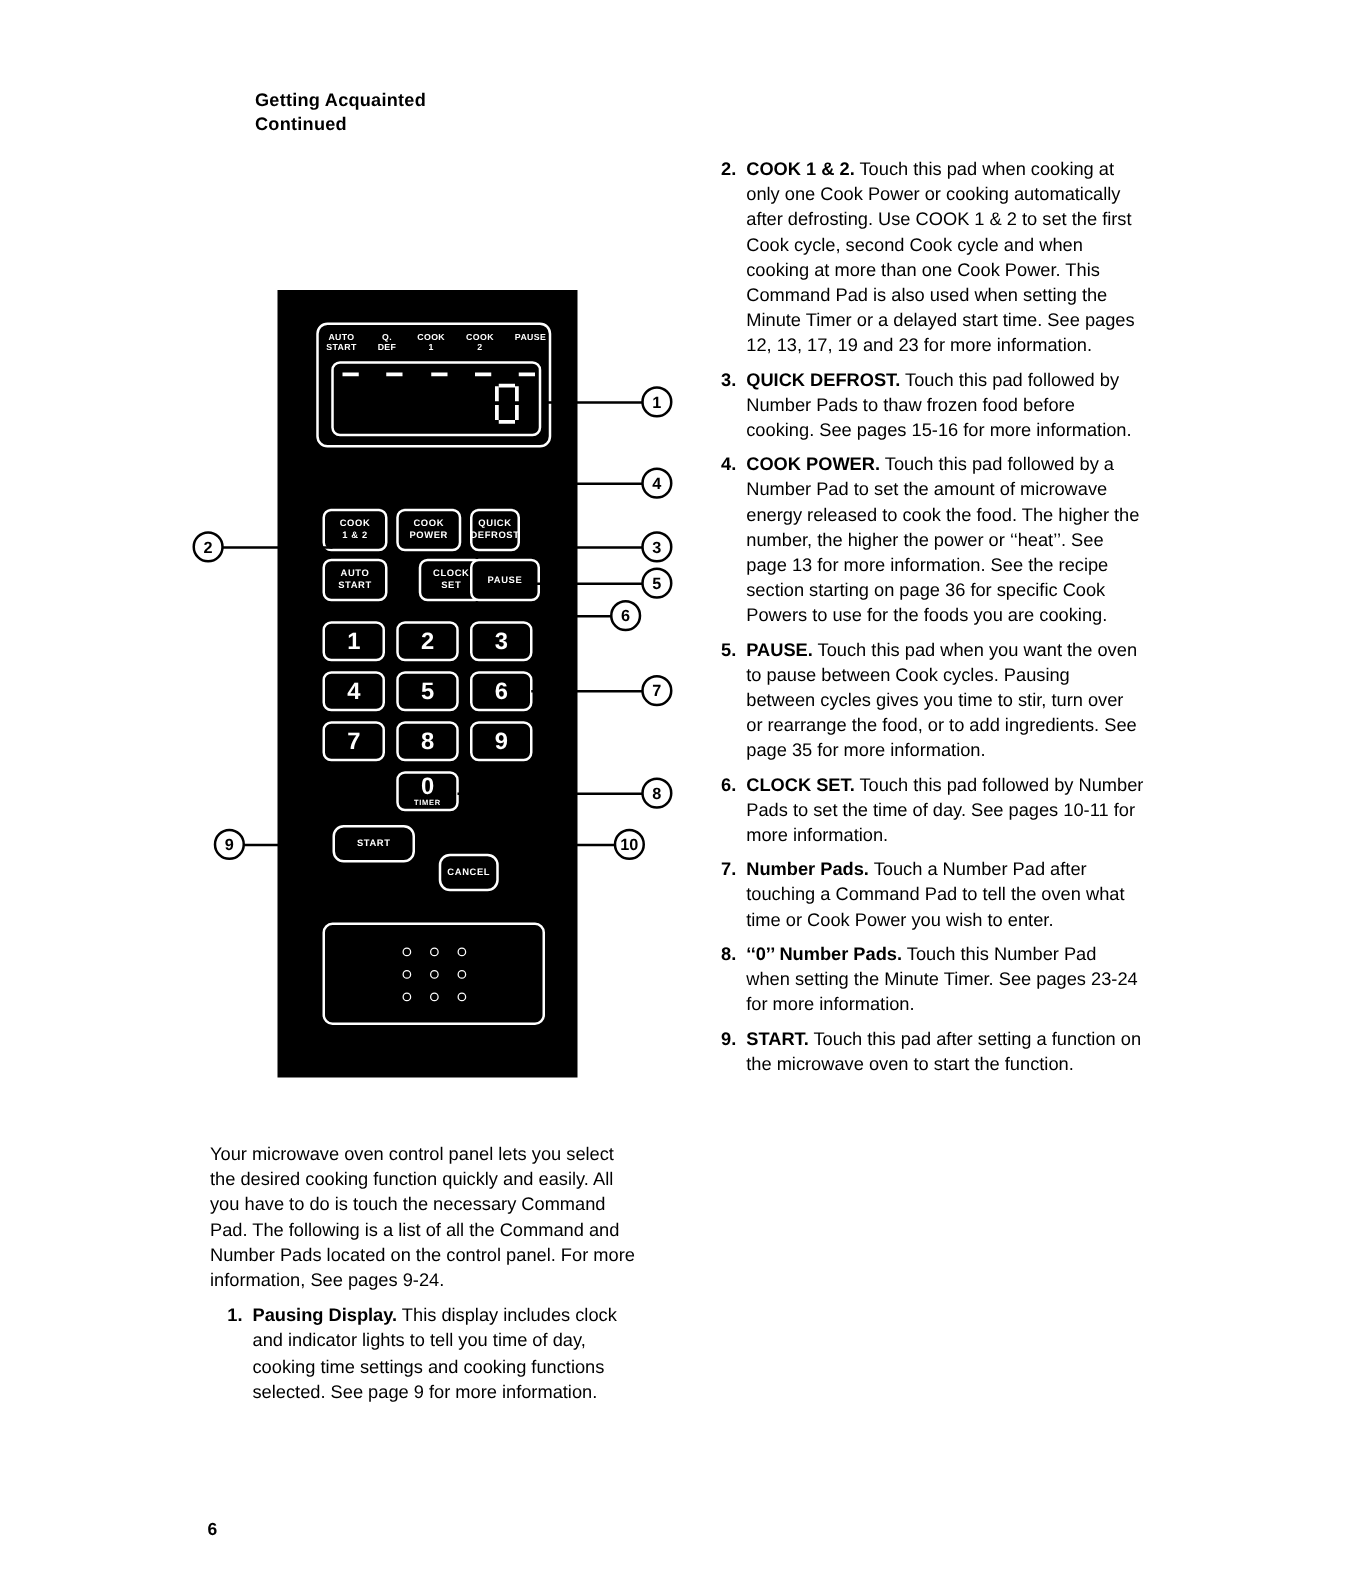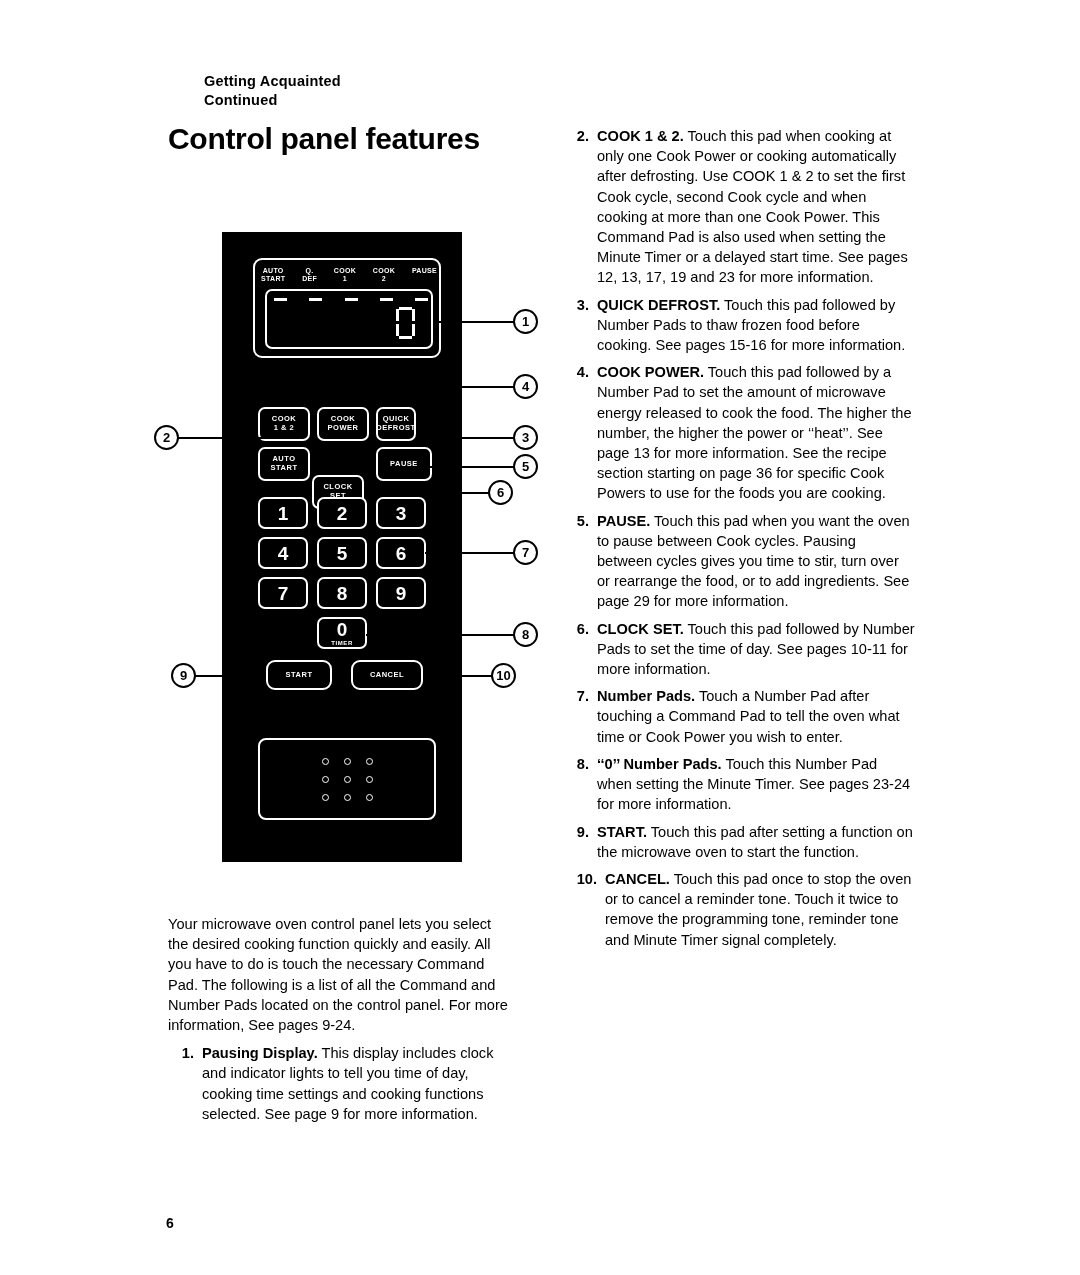--- a/index.html
+++ b/index.html
@@ -269,21 +269,20 @@
 </head>
 <body>
 
 <div class="page">
 
   <div id="kicker">
     <div>Getting Acquainted</div>
     <div>Continued</div>
   </div>
 
-  <div id="page-title">Control panel features</div>
 
   <div id="panel-art">
 
     <div id="panel-body"></div>
 
     <div id="display-module">
       <div id="indicator-row">
         <div class="indicator">
           <div>AUTO</div>
           <div>START</div>
@@ -334,21 +333,21 @@
     </div>
     <div class="pad" style="left:236px; top:182px; width:40px; height:34px;">
       <span class="ptxt">QUICK</span>
       <span class="ptxt">DEFROST</span>
     </div>
 
     <div class="pad" style="left:118px; top:222px; width:52px; height:34px;">
       <span class="ptxt">AUTO</span>
       <span class="ptxt">START</span>
     </div>
-    <div class="pad" style="left:172px; top:222px; width:52px; height:34px;margin-top:28px;">
+    <div class="pad" style="left:195px; top:222px; width:52px; height:34px;">
       <span class="ptxt">CLOCK</span>
       <span class="ptxt">SET</span>
     </div>
     <div class="pad" style="left:236px; top:222px; width:56px; height:34px;">
       <span class="ptxt">PAUSE</span>
     </div>
 
     <div class="pad" style="left:118px; top:272px; width:50px; height:32px;">
       <span class="pnum">1</span>
     </div>
@@ -380,21 +379,21 @@
     </div>
 
     <div class="pad" style="left:177px; top:392px; width:50px; height:32px;">
       <span class="pnum">0</span>
       <span class="psub">TIMER</span>
     </div>
 
     <div class="pad" style="left:126px; top:435px; width:66px; height:30px; border-radius:9px;">
       <span class="ptxt">START</span>
     </div>
-    <div class="pad" style="left:211px; top:435px; width:72px; height:30px; border-radius:9px;">
+    <div class="pad" style="left:211px; top:458px; width:48px; height:30px; border-radius:9px;">
       <span class="ptxt">CANCEL</span>
     </div>
 
     <div id="grille">
       <div id="grille-dots">
         <span class="hole"></span>
         <span class="hole"></span>
         <span class="hole"></span>
         <span class="hole"></span>
         <span class="hole"></span>
@@ -447,40 +446,36 @@
       <li class="numitem">
         <span class="num">3.</span>
         <span class="lead">QUICK DEFROST.</span><span> Touch this pad followed by Number Pads to thaw frozen food before cooking. See pages 15-16 for more information.</span>
       </li>
       <li class="numitem">
         <span class="num">4.</span>
         <span class="lead">COOK POWER.</span><span> Touch this pad followed by a Number Pad to set the amount of microwave energy released to cook the food. The higher the number, the higher the power or ‘‘heat’’. See page 13 for more information. See the recipe section starting on page 36 for specific Cook Powers to use for the foods you are cooking.</span>
       </li>
       <li class="numitem">
         <span class="num">5.</span>
-        <span class="lead">PAUSE.</span><span> Touch this pad when you want the oven to pause between Cook cycles. Pausing between cycles gives you time to stir, turn over or rearrange the food, or to add ingredients. See page 29 for more information.</span>
+        <span class="lead">PAUSE.</span><span> Touch this pad when you want the oven to pause between Cook cycles. Pausing between cycles gives you time to stir, turn over or rearrange the food, or to add ingredients. See page 35 for more information.</span>
       </li>
       <li class="numitem">
         <span class="num">6.</span>
         <span class="lead">CLOCK SET.</span><span> Touch this pad followed by Number Pads to set the time of day. See pages 10-11 for more information.</span>
       </li>
       <li class="numitem">
         <span class="num">7.</span>
         <span class="lead">Number Pads.</span><span> Touch a Number Pad after touching a Command Pad to tell the oven what time or Cook Power you wish to enter.</span>
       </li>
       <li class="numitem">
         <span class="num">8.</span>
         <span class="lead">‘‘0’’ Number Pads.</span><span> Touch this Number Pad when setting the Minute Timer. See pages 23-24 for more information.</span>
       </li>
       <li class="numitem">
         <span class="num">9.</span>
         <span class="lead">START.</span><span> Touch this pad after setting a function on the microwave oven to start the function.</span>
       </li>
-      <li class="numitem wide">
-        <span class="num">10.</span>
-        <span class="lead">CANCEL.</span><span> Touch this pad once to stop the oven or to cancel a reminder tone. Touch it twice to remove the programming tone, reminder tone and Minute Timer signal completely.</span>
-      </li>
     </ul>
   </div>
 
   <div id="page-number">6</div>
 
 </div>
 
 </body></html>

